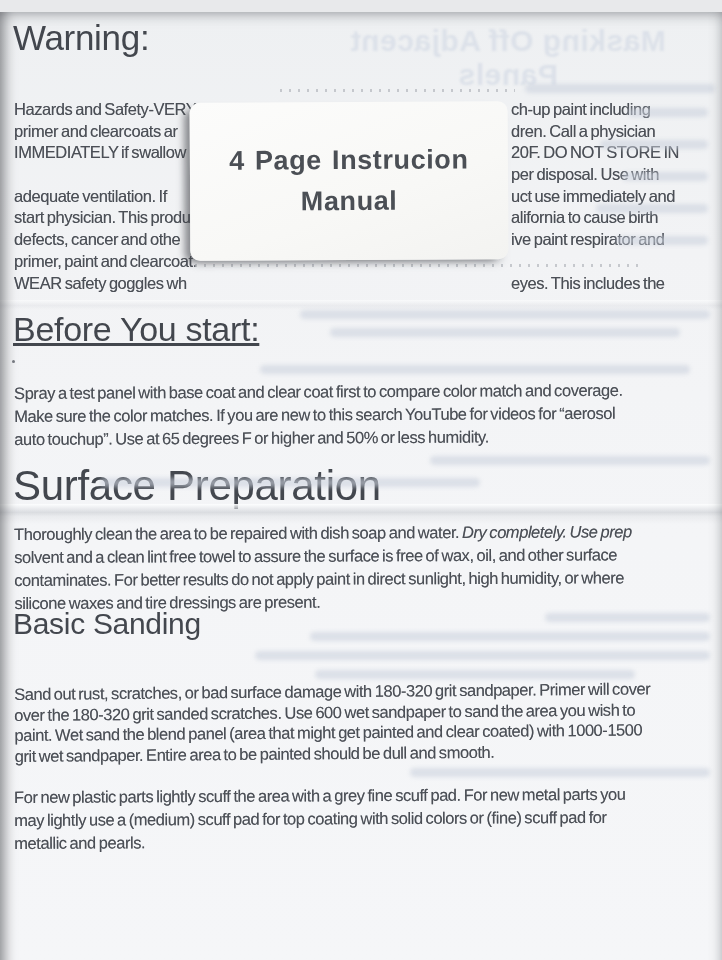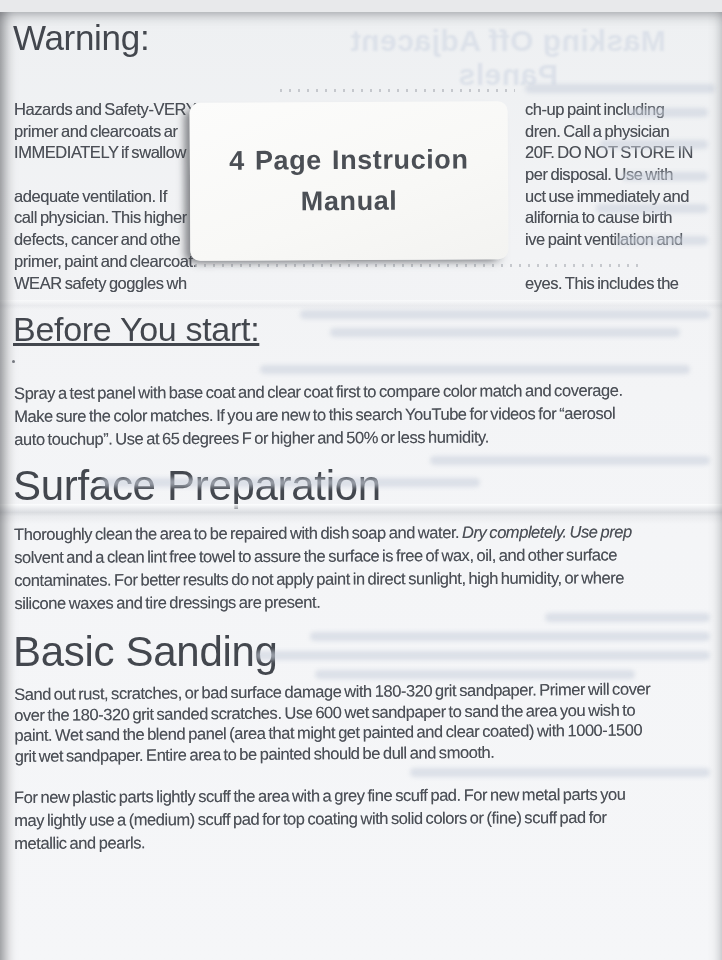--- a/index.html
+++ b/index.html
@@ -22,21 +22,21 @@
   }
   h1{
     position:absolute;left:13px;margin:0;
     font-size:35px;font-weight:400;color:#43474e;
     letter-spacing:-.3px;
   }
   .para{position:absolute;left:14px;width:694px;font-size:16.5px;
     letter-spacing:-.45px;word-spacing:-1.2px;line-height:23px;
     text-shadow:0 0 .5px rgba(75,79,86,.55);}
   .wline{position:relative;height:21.7px;line-height:21.7px;white-space:nowrap;}
-  .wline .frag-right{position:absolute;left:511px;top:0;}
+  .wline .frag-right{position:absolute;left:497px;top:0;}
   .ital{font-style:italic;}
   
   .bleed-title{
     position:absolute;left:298px;top:12px;width:420px;z-index:1;
     font-size:30px;font-weight:700;color:#dce1e9;text-align:center;
     transform:scaleX(-1);filter:blur(1.2px);letter-spacing:.5px;
   }
   .smudge{position:absolute;height:9px;border-radius:5px;z-index:1;
     background:rgba(203,210,221,.6);filter:blur(2.2px);}
   
@@ -109,26 +109,26 @@
       <span class="frag-right">20F. DO NOT STORE IN</span>
     </div>
     <div class="wline">
       <span class="frag-right">per disposal. Use with</span>
     </div>
     <div class="wline">
       <span>adequate ventilation. If</span>
       <span class="frag-right">uct use immediately and</span>
     </div>
     <div class="wline">
-      <span>call physician. This higher</span>
+      <span>start physician. This produ</span>
       <span class="frag-right">alifornia to cause birth</span>
     </div>
     <div class="wline">
       <span>defects, cancer and othe</span>
-      <span class="frag-right">ive paint ventilation and</span>
+      <span class="frag-right">ive paint respirator and</span>
     </div>
     <div class="wline">
       <span>primer, paint and clearcoat.</span>
     </div>
     <div class="wline">
       <span>WEAR safety goggles wh</span>
       <span class="frag-right">eyes. This includes the</span>
     </div>
   </div>
 
@@ -152,21 +152,21 @@
 
   <div class="para" style="top:511px;transform:rotate(-.25deg);transform-origin:left top;">
     <div>
       <span>Thoroughly clean the area to be repaired with dish soap and water.  </span><span class="ital">Dry completely. Use prep</span>
     </div>
     <div>solvent and a clean lint free towel to assure the surface is free of wax, oil, and other surface</div>
     <div>contaminates. For better results do not apply paint in direct sunlight, high humidity, or where</div>
     <div>silicone waxes and tire dressings are present.</div>
   </div>
 
-  <h1 style="top:616px;font-size:42px;text-align:center;">Basic Sanding</h1>
+  <h1 style="top:595px;font-size:30px;text-align:center;">Basic Sanding</h1>
 
   <div class="para" style="top:672px;line-height:20.6px;transform:rotate(-.5deg);transform-origin:left top;">
     <div>Sand out rust, scratches, or bad surface damage with 180-320 grit sandpaper. Primer will cover</div>
     <div>over the 180-320 grit sanded scratches. Use 600 wet sandpaper to sand the area you wish to</div>
     <div>paint. Wet sand the blend panel (area that might get painted and clear coated) with 1000-1500</div>
     <div>grit wet sandpaper. Entire area to be painted should be dull and smooth.</div>
   </div>
 
   <div class="para" style="top:774px;transform:rotate(-.3deg);transform-origin:left top;">
     <div>For new plastic parts lightly scuff the area with a grey fine scuff pad. For new metal parts you</div>

